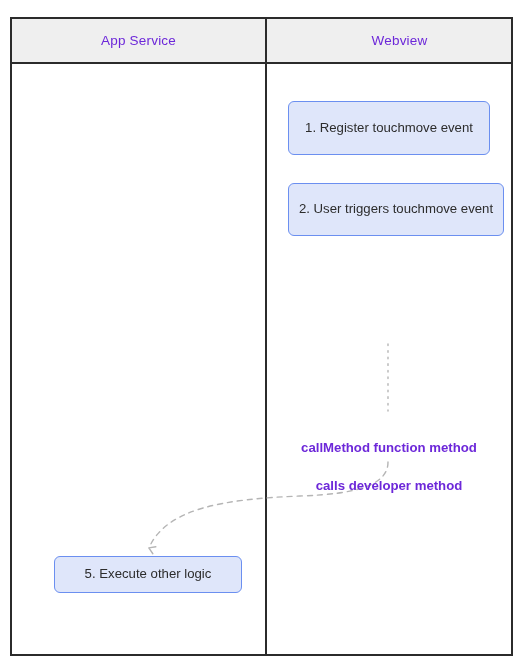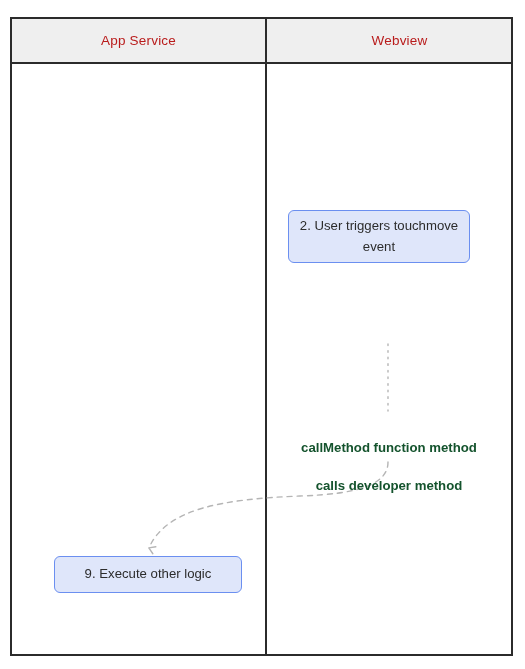--- a/index.html
+++ b/index.html
@@ -49,21 +49,21 @@
     box-sizing: border-box;
   }
   .header-cell {
     position: absolute;
     top: 0;
     height: 43px;
     display: flex;
     align-items: center;
     justify-content: center;
     font-size: 13.5px;
-    color: #b91c1c;
+    color: #6d28d9;
     letter-spacing: .2px;
   }
   .header-cell.left  { left: 0;     width: 253px; }
   .header-cell.right { left: 255px; width: 265px; }
 
   
   .node {
     position: absolute;
     box-sizing: border-box;
     background: #dfe6fa;
@@ -78,21 +78,21 @@
     line-height: 1.55;
     padding: 4px 9px;
   }
 
   
   .edge-label {
     position: absolute;
     text-align: center;
     font-size: 13.2px;
     font-weight: bold;
-    color: #14532d;
+    color: #6d28d9;
     line-height: 1.45;
     white-space: pre-line;
   }
 
   
   .connectors {
     position: absolute;
     left: 0;
     top: 0;
     width: 525px;
@@ -120,24 +120,25 @@
       <marker id="arrowDown" markerWidth="10" markerHeight="10" refX="5" refY="8" orient="auto" markerUnits="userSpaceOnUse">
         <path d="M1.2,2.2 L5,8.2 L8.8,2.2" fill="none" stroke="#b5b5b5" stroke-width="1.4" stroke-linecap="round" stroke-linejoin="round"></path>
       </marker>
     </defs>
 
     <line x1="388" y1="344" x2="388" y2="411" stroke="#b5b5b5" stroke-width="1.4" stroke-dasharray="1.6 5" stroke-linecap="round"></line>
 
     <path d="M 388,462 C 388,484 360,494 300,496 C 225,499 166,508 149,548" fill="none" stroke="#b5b5b5" stroke-width="1.4" stroke-dasharray="5 5" stroke-linecap="round" marker-end="url(#arrowDown)"></path>
   </svg>
 
+  <div class="node" style="left:288px; top:101px; width:202px; height:54px;">1. Register touchmove event</div>
 
-  <div class="node" style="left:288px; top:183px; width:182px; height:53px;margin-top:27px;">2. User triggers touchmove event</div>
+  <div class="node" style="left:288px; top:183px; width:216px; height:53px;">2. User triggers touchmove event</div>
 
 
   <div class="edge-label" style="left:278px; top:419px; width:222px;">
     <div>callMethod function method</div>
     <div>calls developer method</div>
   </div>
 
-  <div class="node" style="left:54px; top:556px; width:188px; height:37px;">9. Execute other logic</div>
+  <div class="node" style="left:54px; top:556px; width:188px; height:37px;">5. Execute other logic</div>
 
 </div>
 
 </body></html>

